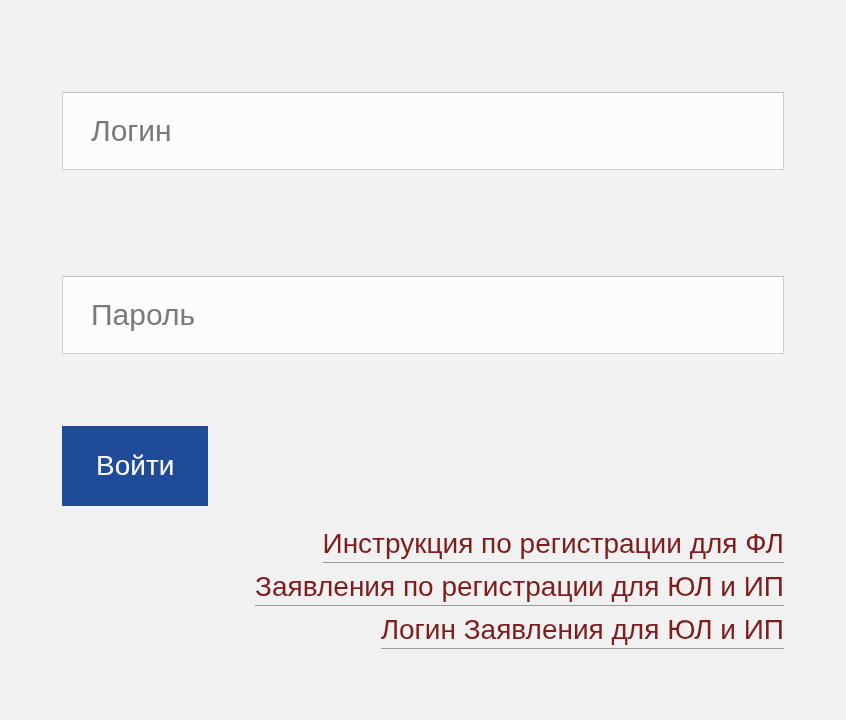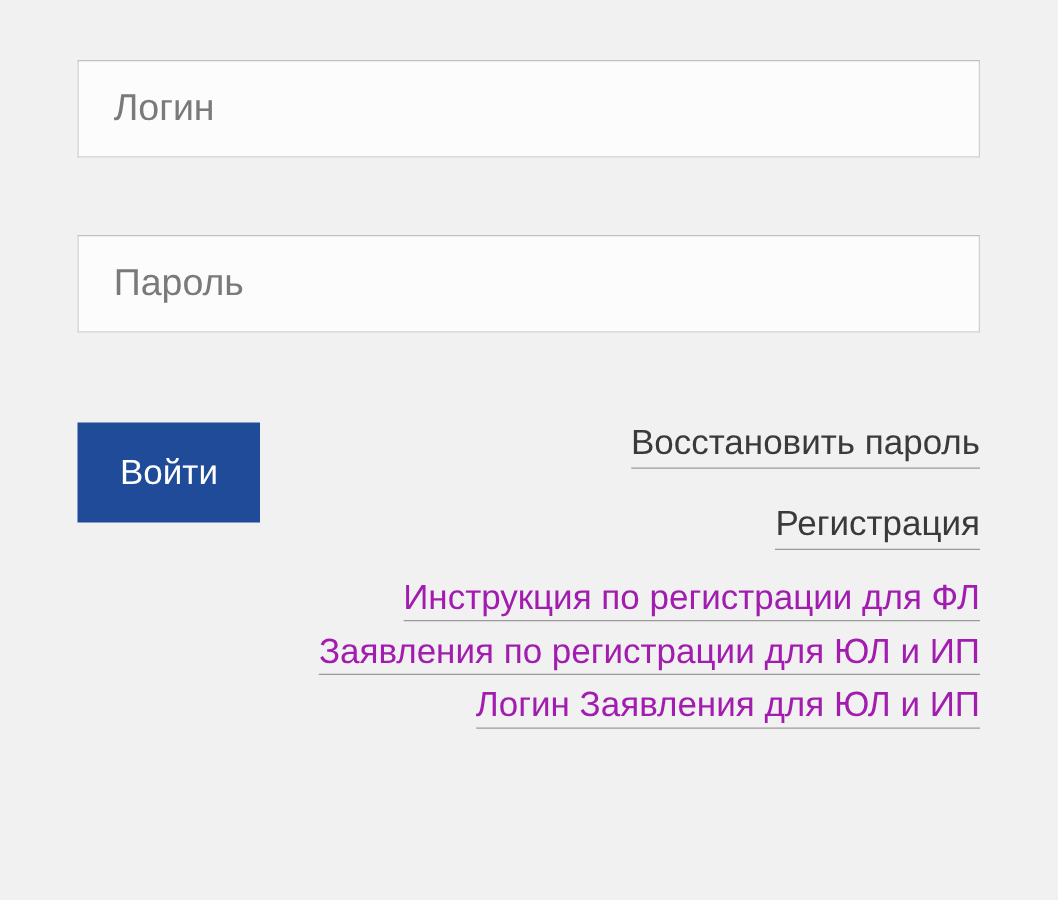--- a/index.html
+++ b/index.html
@@ -21,20 +21,21 @@
       width: 100%;
       height: 78px;
       background: #fcfcfc;
       border: 1px solid #d0d0d0;
       border-top: 1px solid #c0c0c0;
       padding: 0 28px;
       font-size: 30px;
       color: #7f1d1d;
       margin-bottom: 62px;
       outline: none;
+      margin-top: 44px;
     }
     .input-field::placeholder {
       color: #7a7a7a;
     }
     .actions-row {
       margin-top: 10px;
     }
     .login-button {
       background: #1f4b99;
       color: #ffffff;
@@ -64,21 +65,21 @@
       margin-bottom: 0;
     }
     .links-secondary {
       clear: both;
       float: right;
       text-align: right;
       margin-top: 22px;
     }
     .link-secondary {
       display: block;
-      color: #a21caf;
+      color: #7f1d1d;
       font-size: 28px;
       border-bottom: 1px solid #9a9a9a;
       padding-bottom: 2px;
       margin-bottom: 8px;
       cursor: pointer;
       text-align: right;
       float: right;
       clear: both;
     }
     .clearfix::after {
@@ -92,24 +93,20 @@
 
 <div class="form-container">
 
   <input type="text" class="input-field" placeholder="Логин" style="">
 
   <input type="password" class="input-field" placeholder="Пароль" style="">
 
   <div class="actions-row clearfix">
     <button class="login-button">Войти</button>
 
-    <div class="links-column">
-      <a class="link-item">Восстановить пароль</a>
-      <a class="link-item">Регистрация</a>
-    </div>
   </div>
 
   <div class="links-secondary clearfix">
     <a class="link-secondary">Инструкция по регистрации для ФЛ</a>
     <a class="link-secondary">Заявления по регистрации для ЮЛ и ИП</a>
     <a class="link-secondary">Логин Заявления для ЮЛ и ИП</a>
   </div>
 
 </div>
 

